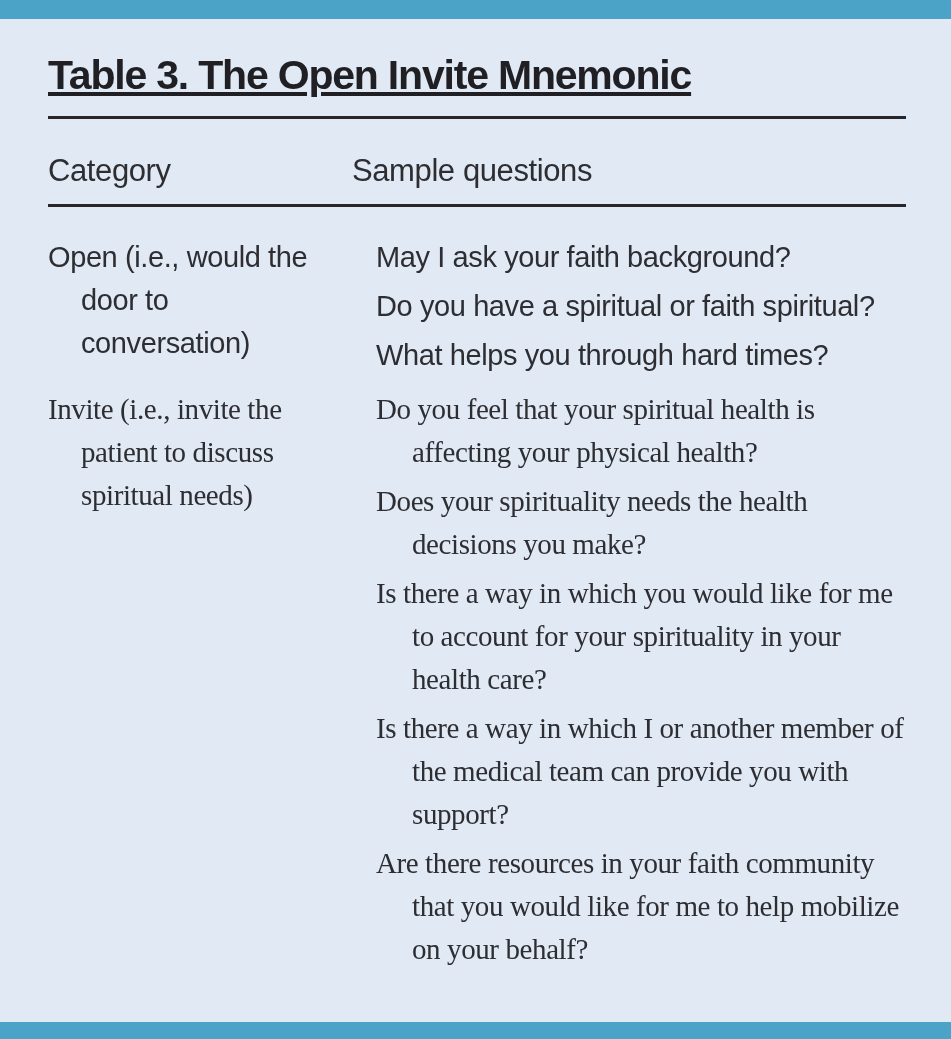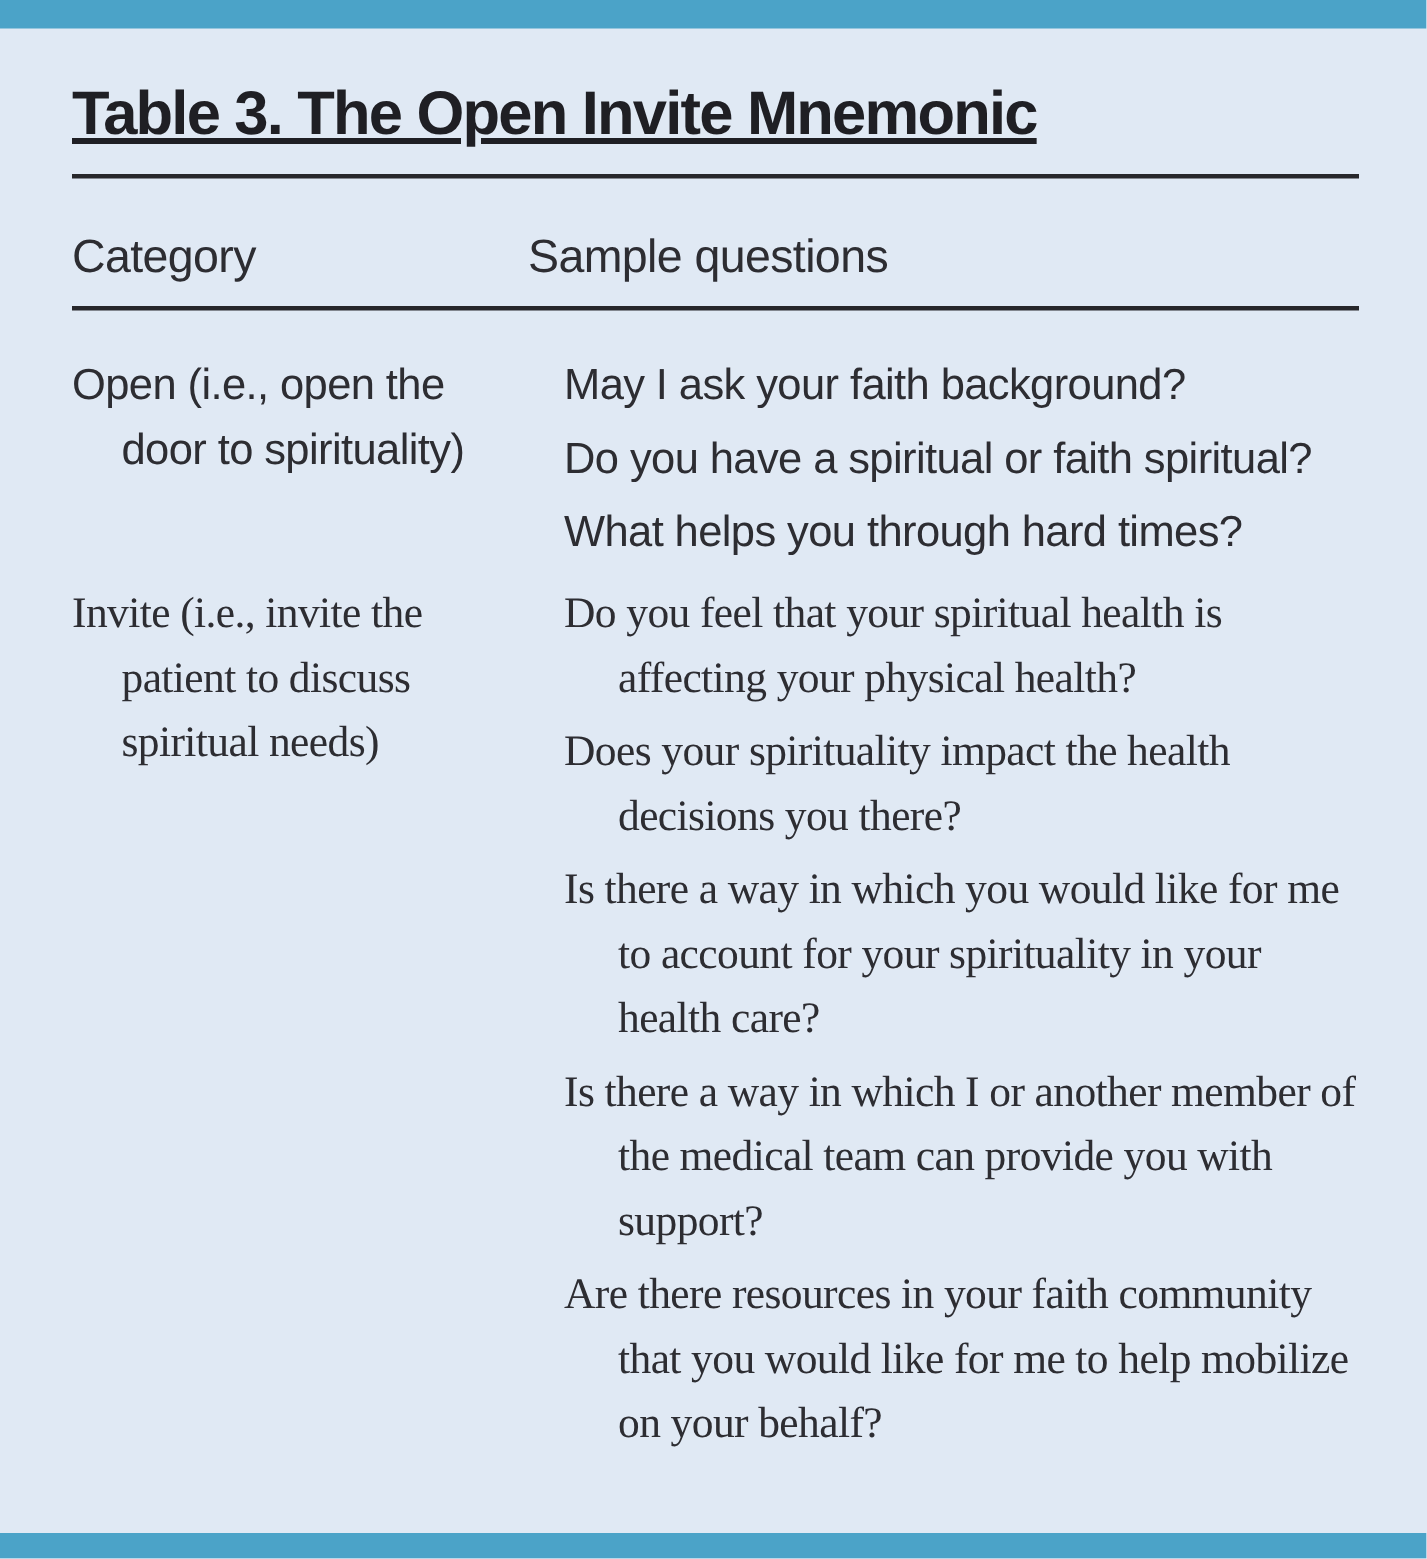--- a/index.html
+++ b/index.html
@@ -92,33 +92,33 @@
   <div class="thead">
     <div class="th">Category</div>
     <div class="th">Sample questions</div>
   </div>
 
   <div class="rule"></div>
 
   <div class="tbody">
 
     <div class="trow">
-      <div class="cell-category">Open (i.e., open the door to spirituality)</div>
+      <div class="cell-category">Open (i.e., would the door to conversation)</div>
       <div class="cell-questions">
         <p class="question">May I ask your faith background?</p>
         <p class="question">Do you have a spiritual or faith spiritual?</p>
         <p class="question">What helps you through hard times?</p>
       </div>
     </div>
 
     <div class="trow">
       <div class="cell-category">Invite (i.e., invite the patient to discuss spiritual needs)</div>
       <div class="cell-questions">
         <p class="question">Do you feel that your spiritual health is affecting your physical health?</p>
-        <p class="question">Does your spirituality impact the health decisions you there?</p>
+        <p class="question">Does your spirituality needs the health decisions you make?</p>
         <p class="question">Is there a way in which you would like for me to account for your spirituality in your health care?</p>
         <p class="question">Is there a way in which I or another member of the medical team can provide you with support?</p>
         <p class="question">Are there resources in your faith community that you would like for me to help mobilize on your behalf?</p>
       </div>
     </div>
 
   </div>
 </div>
 
 <div class="accent-bar bottom"></div>

